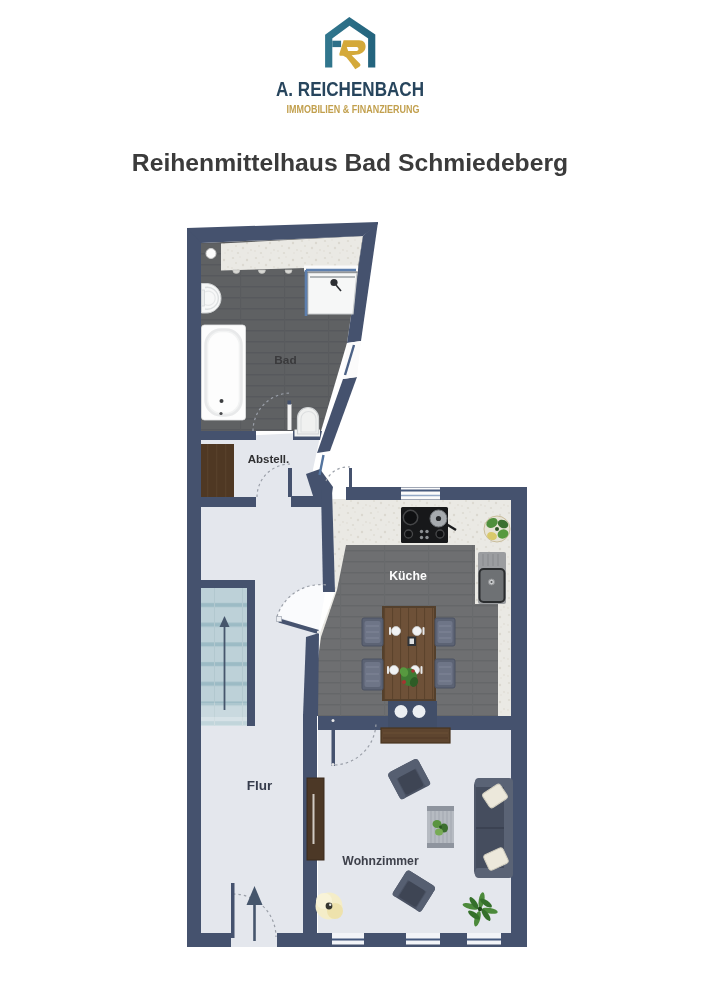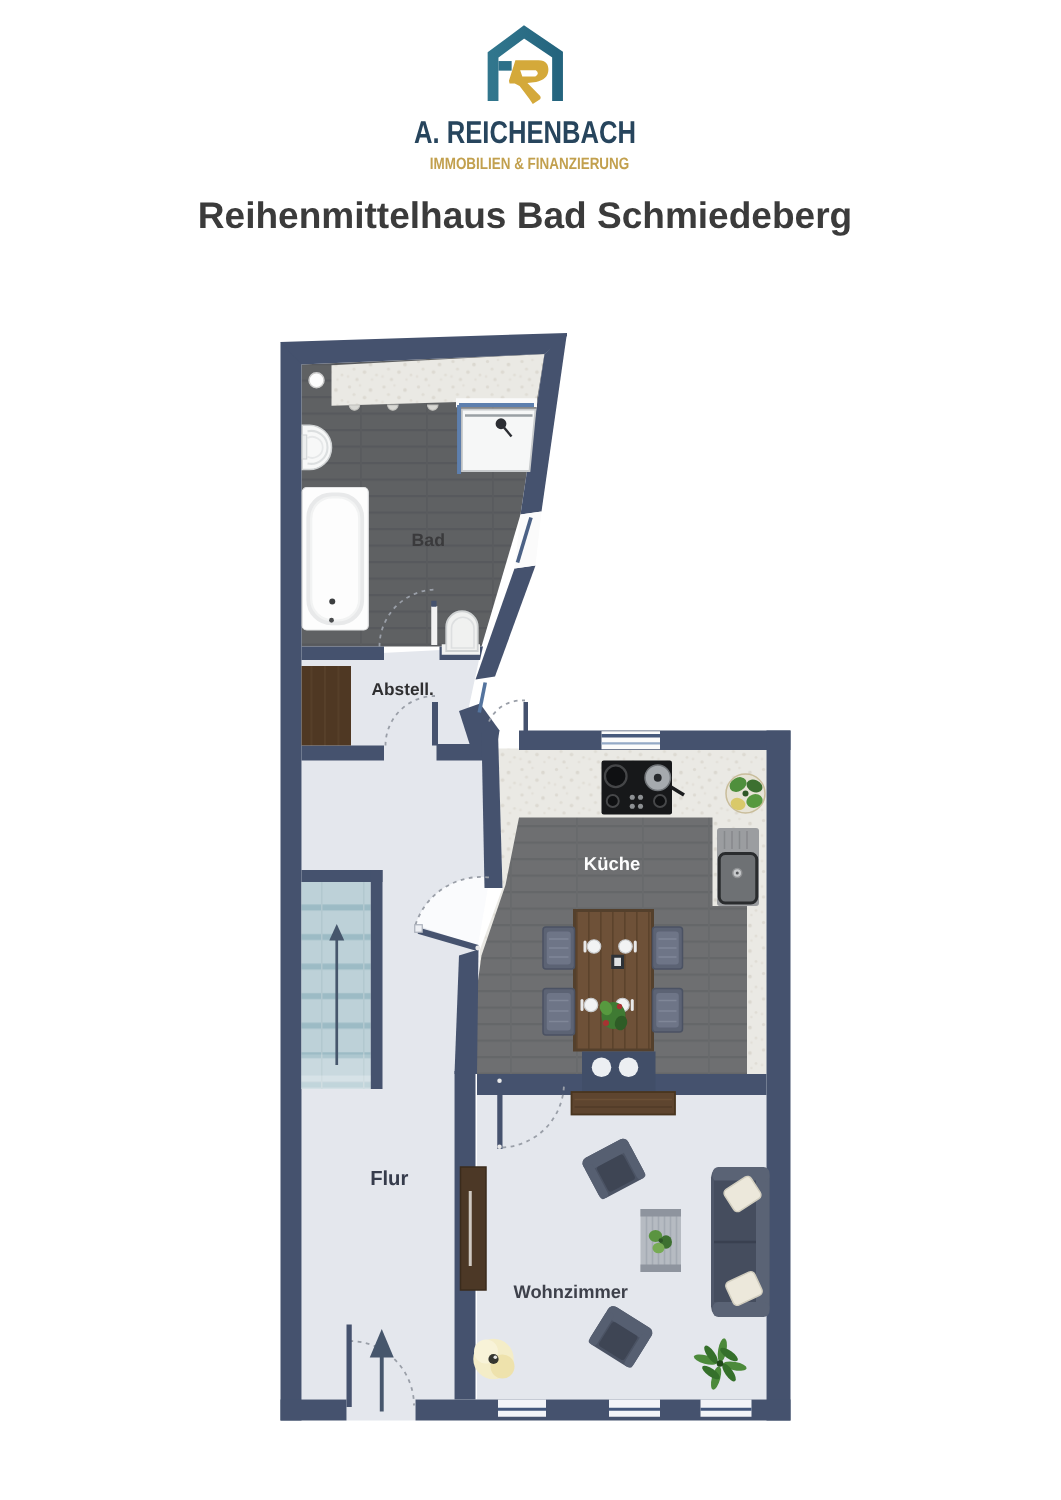--- a/index.html
+++ b/index.html
@@ -1,19 +1,19 @@
 <!DOCTYPE html>
 <html><head>
 <meta charset="utf-8">
 <style>
   html,body{margin:0;padding:0;background:#ffffff;}
   #page{position:relative;width:707px;height:1000px;background:#ffffff;overflow:hidden;
         font-family:"Liberation Sans", sans-serif;}
   .abs{position:absolute;}
-  #title1{left:0;top:131px;width:700px;text-align:center;font-weight:bold;
+  #title1{left:0;top:149px;width:700px;text-align:center;font-weight:bold;
           font-size:24.7px;color:#3b3b3b;}
   #title2{left:0;top:164px;width:704px;text-align:center;font-weight:bold;
           font-size:24.7px;color:#3b3b3b;}
 </style>
 </head>
 <body>
 <div id="page">
   <svg class="abs" style="left:0;top:0" width="707" height="1000" viewBox="0 0 707 1000">
     <defs>
       <pattern id="badfloor" width="44" height="11" patternUnits="userSpaceOnUse">

